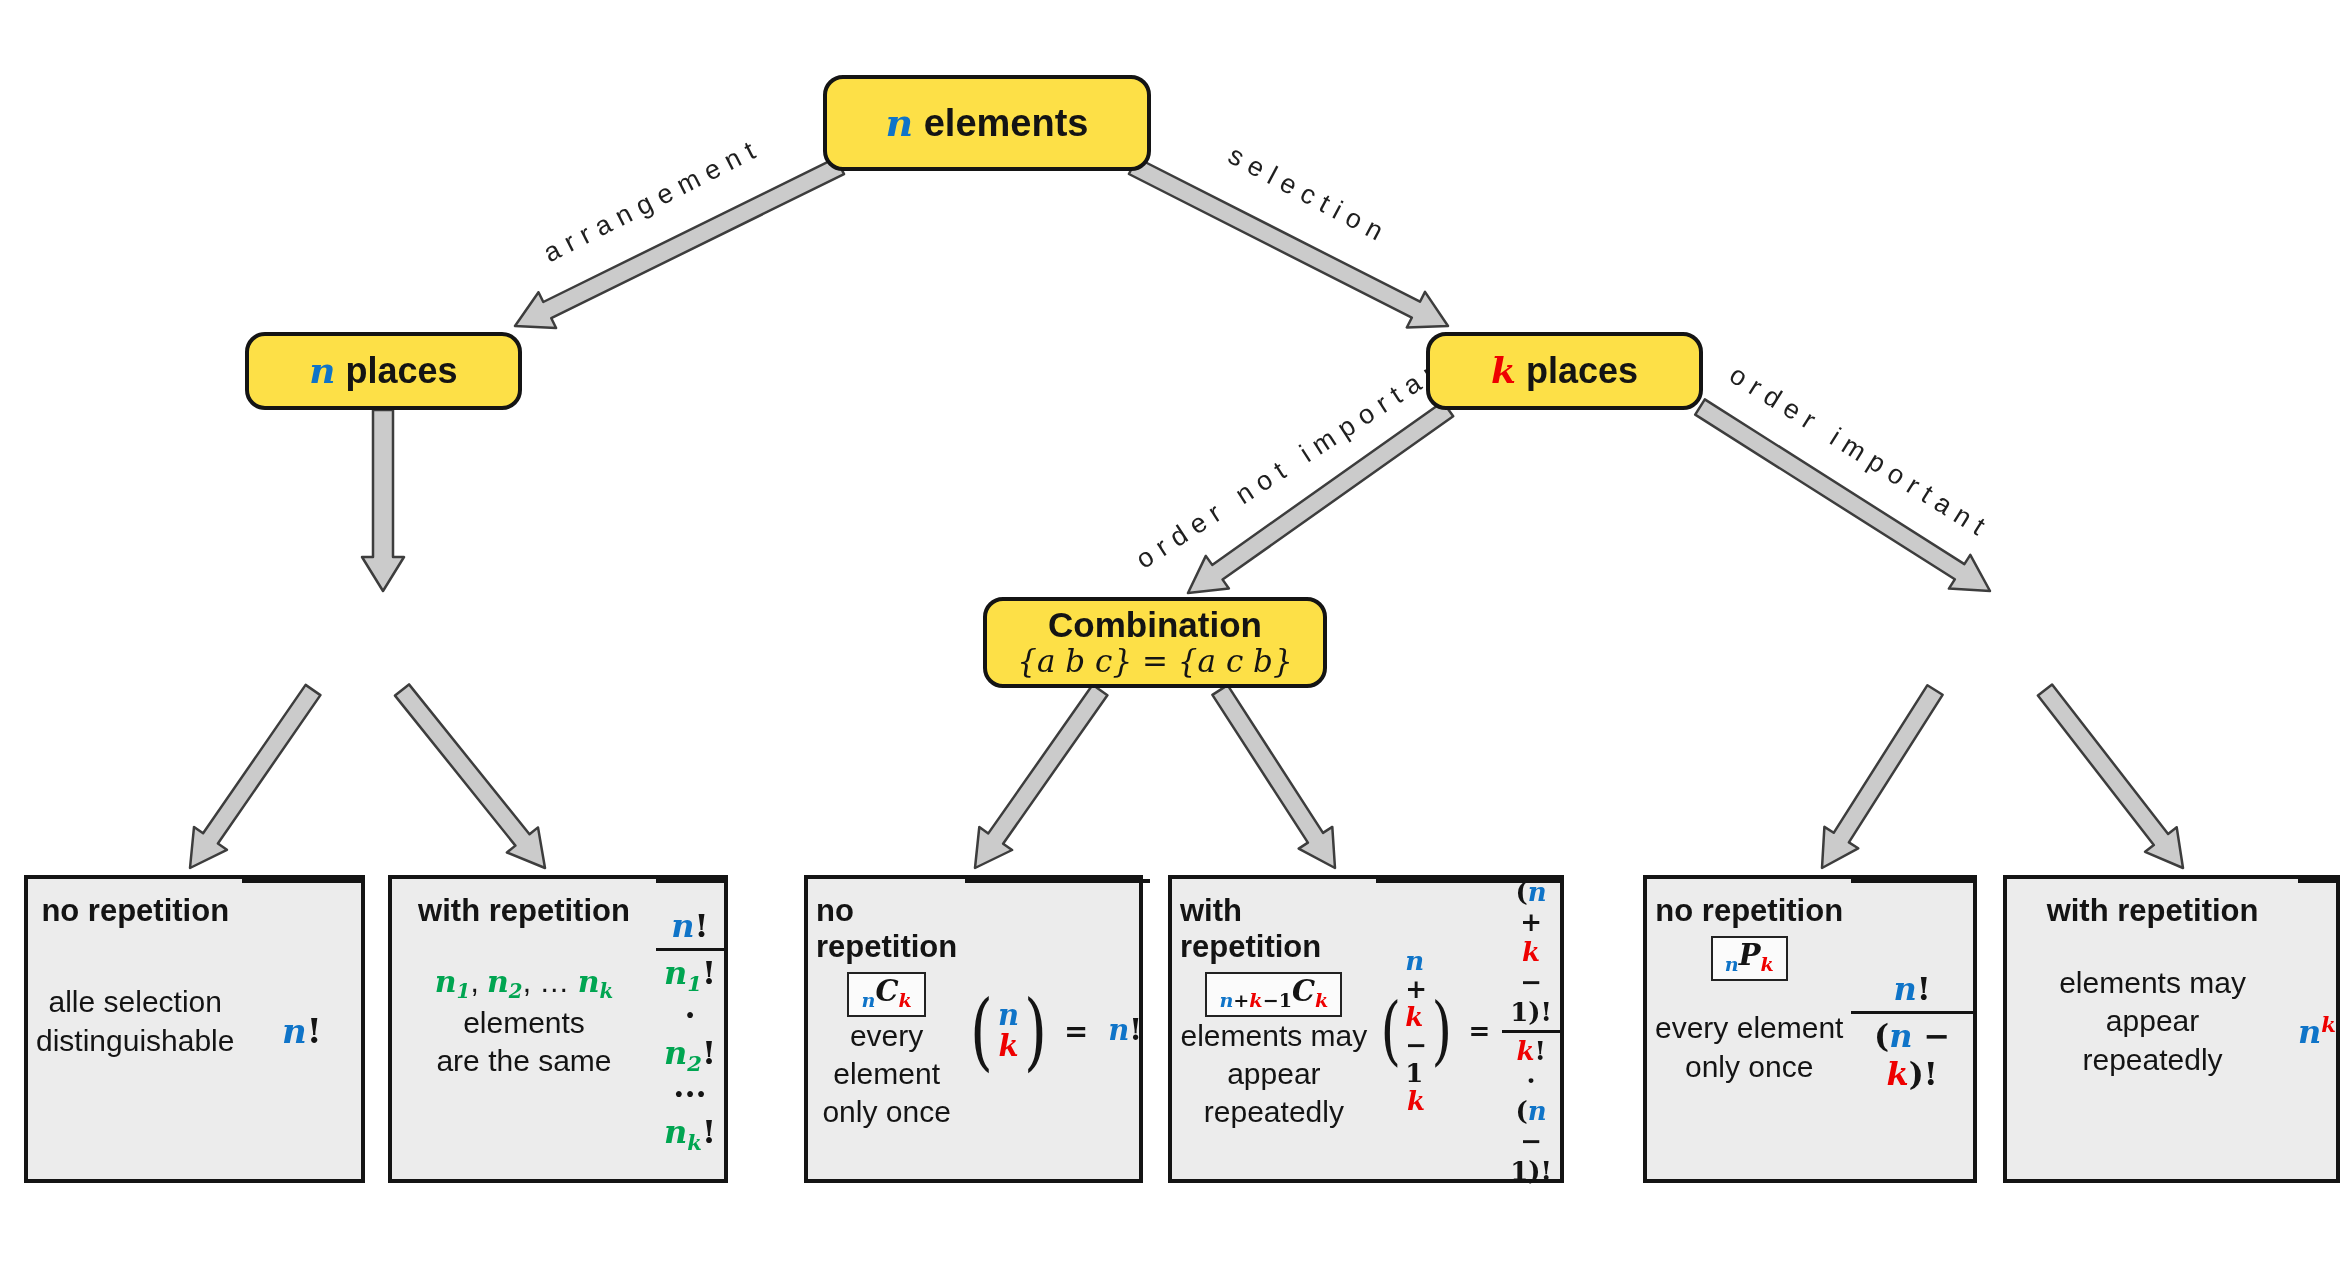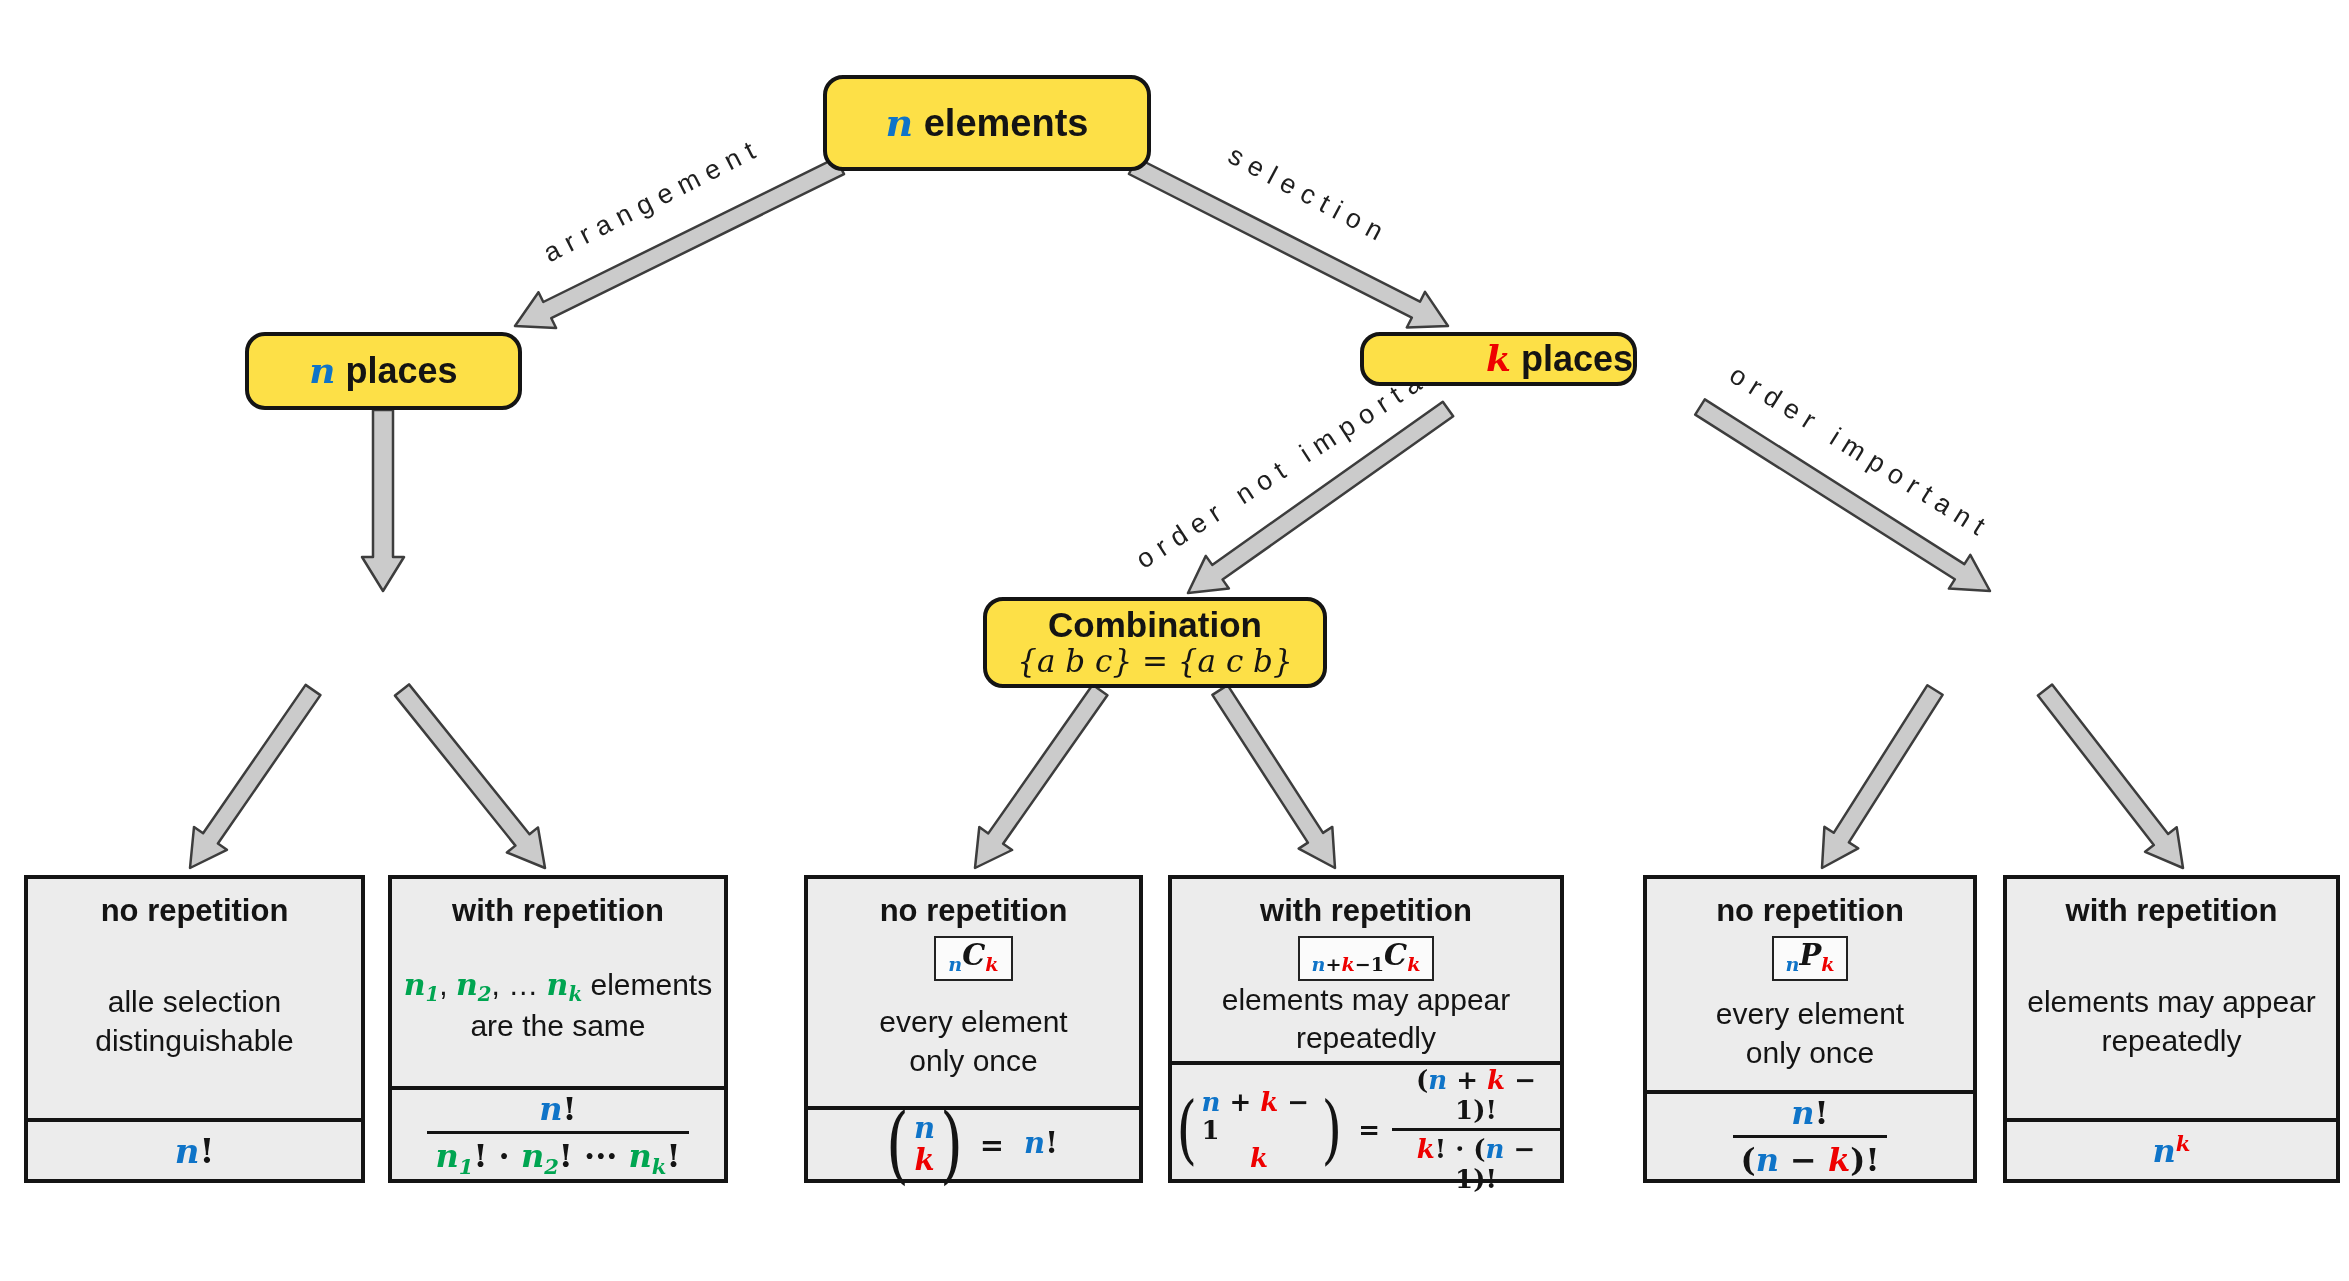--- a/index.html
+++ b/index.html
@@ -10,21 +10,21 @@
   .edge-label{font-family:"Liberation Sans",sans-serif;font-size:27px;fill:#1f1f1f;letter-spacing:8px;}
   .node{position:absolute;z-index:1;background:#fde047;border:4px solid #141414;border-radius:20px;
         box-sizing:border-box;display:flex;flex-direction:column;align-items:center;justify-content:center;
         font-weight:bold;font-size:36px;text-align:center;line-height:1.12;}
   .node .subtitle{font-size:31px;font-weight:normal;}
   .mvar{font-family:"DejaVu Serif",serif;font-style:italic;font-weight:bold;}
   .mi{font-family:"DejaVu Serif",serif;font-style:italic;font-weight:normal;}
   .msub{font-size:0.66em;vertical-align:-0.32em;}
   .msup{font-size:0.66em;vertical-align:0.5em;}
   .leaf{position:absolute;z-index:1;top:875px;height:308px;background:#ececec;border:4px solid #141414;
-        box-sizing:border-box;display:flex;flex-direction:column;}
+        box-sizing:border-box;display:flex;}
   .leaf-top{height:239px;box-sizing:border-box;display:flex;flex-direction:column;align-items:center;
         padding:14px 8px 4px 8px;}
   .leaf-title{font-weight:bold;font-size:31px;}
   .badge{margin-top:7px;border:2px solid #222222;background:#fbfbfb;padding:1px 12px 3px 12px;
         font-family:"DejaVu Serif",serif;font-weight:bold;font-size:29px;line-height:1.15;}
   .desc{margin:auto 0;font-size:30px;line-height:1.27;text-align:center;}
   .leaf-bottom{flex:1;border-top:4px solid #141414;display:flex;align-items:center;justify-content:center;
         font-family:"DejaVu Serif",serif;font-weight:bold;}
   .fs34{font-size:34px;} .fs32{font-size:32px;} .fs29{font-size:29px;} .fs26{font-size:26px;}
   .frac{display:inline-block;text-align:center;vertical-align:middle;}
@@ -61,21 +61,21 @@
   </svg>
 
   <div class="node" style="left:823px;top:75px;width:328px;height:96px;font-size:38px;">
     <span><span class="mvar" style="color: rgb(15, 116, 200);">n</span><span> elements</span></span>
   </div>
 
   <div class="node" style="left:245px;top:332px;width:277px;height:78px;font-size:36px;">
     <span><span class="mvar" style="color: rgb(15, 116, 200);">n</span><span> places</span></span>
   </div>
 
-  <div class="node" style="left:1360px;top:332px;width:277px;height:54px;font-size:36px;align-items:flex-end;">
+  <div class="node" style="left:1426px;top:332px;width:277px;height:78px;font-size:36px;">
     <span><span class="mvar" style="color: rgb(238, 0, 0);">k</span><span> places</span></span>
   </div>
 
 
   <div class="node" style="left:983px;top:597px;width:344px;height:91px;font-size:35px;">
     <span>Combination</span>
     <span class="subtitle"><span class="mi">{a b c} = {a c b}</span></span>
   </div>
 
 

